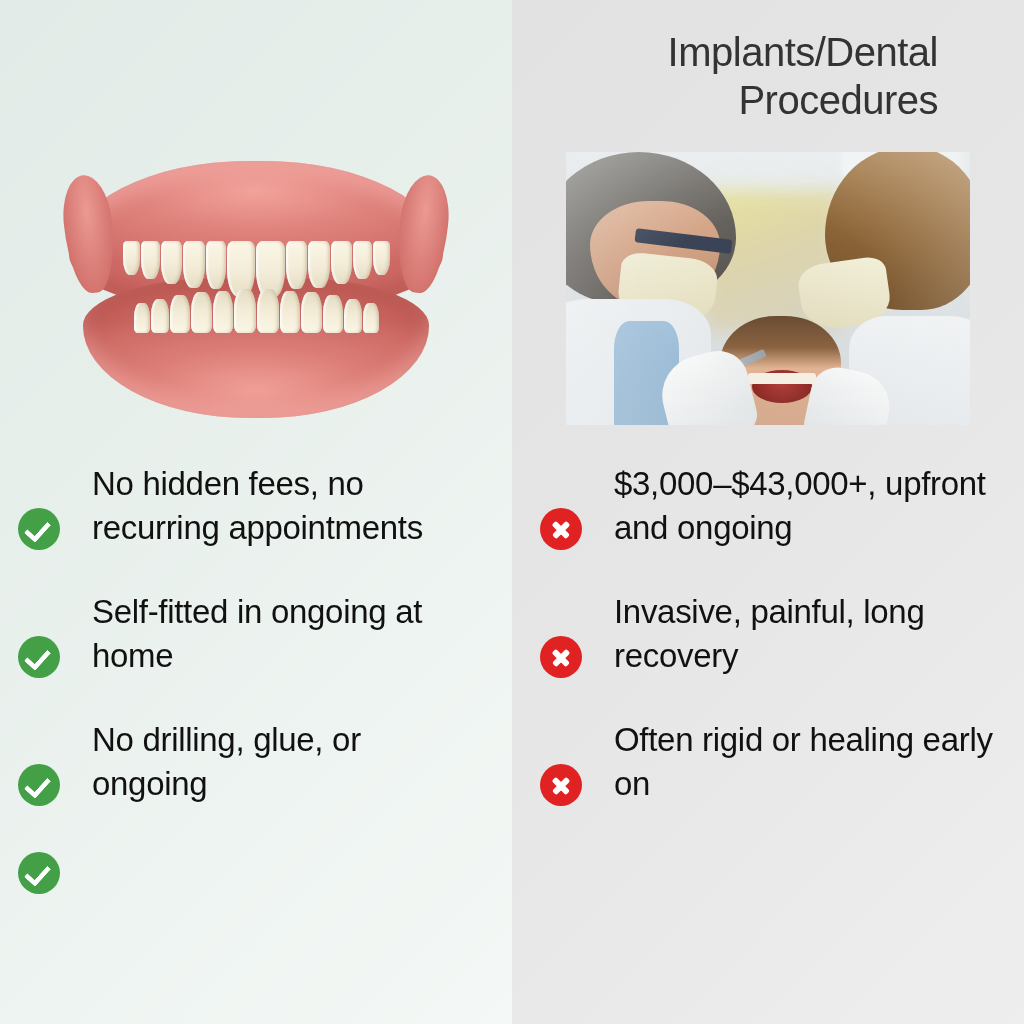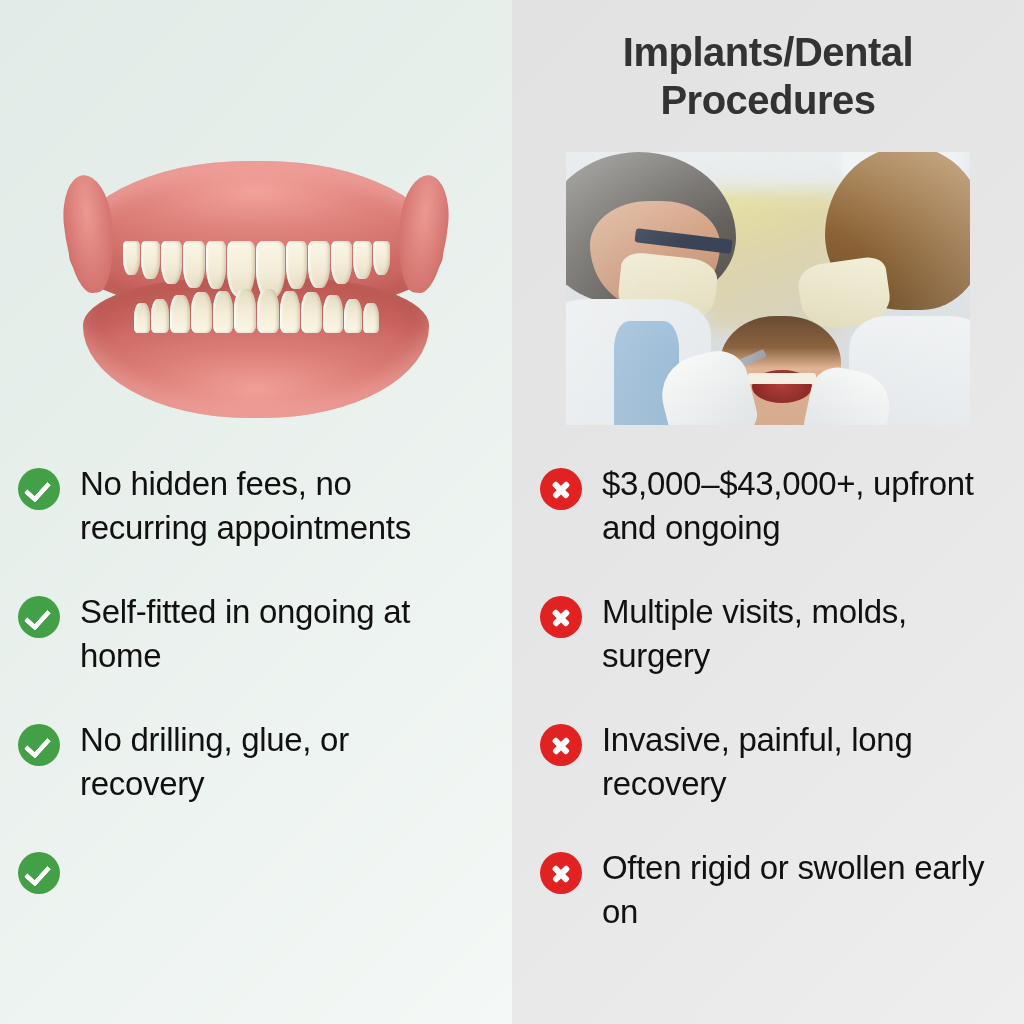--- a/index.html
+++ b/index.html
@@ -41,23 +41,23 @@
     height: 145px;
     display: flex;
     align-items: flex-start;
     justify-content: center;
     padding-top: 28px;
     box-sizing: border-box;
   }
   .panel-title {
     font-size: 40px;
     line-height: 48px;
-    font-weight: bold;
+    font-weight: normal;
     color: #333333;
-    text-align: center;
+    text-align: right;
     letter-spacing: -0.5px;
     max-width: 340px;
     margin: 0;
   }
   .panel-title-empty {
     min-height: 1px;
   }
 
   
   .media {
@@ -277,22 +277,22 @@
   .bullets {
     padding: 32px 34px 0 18px;
     box-sizing: border-box;
   }
   .panel-right .bullets {
     padding-left: 28px;
     padding-right: 30px;
   }
   .bullet {
     display: flex;
-    align-items: flex-start;
-    gap: 20px;
+    align-items: flex-end;
+    gap: 32px;
     margin-bottom: 40px;
   }
   .bullet-icon {
     flex: 0 0 auto;
     width: 42px;
     height: 42px;
     border-radius: 50%;
     position: relative;
     margin-top: 6px;
   }
@@ -390,21 +390,21 @@
         <span class="bullet-text">No hidden fees, no recurring appointments</span>
       </div>
 
       <div class="bullet">
         <span class="bullet-icon icon-check"></span>
         <span class="bullet-text">Self-fitted in ongoing at home</span>
       </div>
 
       <div class="bullet">
         <span class="bullet-icon icon-check"></span>
-        <span class="bullet-text">No drilling, glue, or recovery</span>
+        <span class="bullet-text">No drilling, glue, or ongoing</span>
       </div>
 
       <div class="bullet">
         <span class="bullet-icon icon-check"></span>
       </div>
 
     </div>
   </div>
 
   <div class="panel panel-right">
@@ -438,31 +438,27 @@
       </div>
     </div>
 
     <div class="bullets">
 
       <div class="bullet">
         <span class="bullet-icon icon-cross"></span>
         <span class="bullet-text">$3,000–$43,000+, upfront and ongoing</span>
       </div>
 
-      <div class="bullet">
-        <span class="bullet-icon icon-cross"></span>
-        <span class="bullet-text">Multiple visits, molds, surgery</span>
-      </div>
 
       <div class="bullet">
         <span class="bullet-icon icon-cross"></span>
         <span class="bullet-text">Invasive, painful, long recovery</span>
       </div>
 
       <div class="bullet">
         <span class="bullet-icon icon-cross"></span>
-        <span class="bullet-text">Often rigid or swollen early on</span>
+        <span class="bullet-text">Often rigid or healing early on</span>
       </div>
 
     </div>
   </div>
 
 </div>
 
 </body></html>

